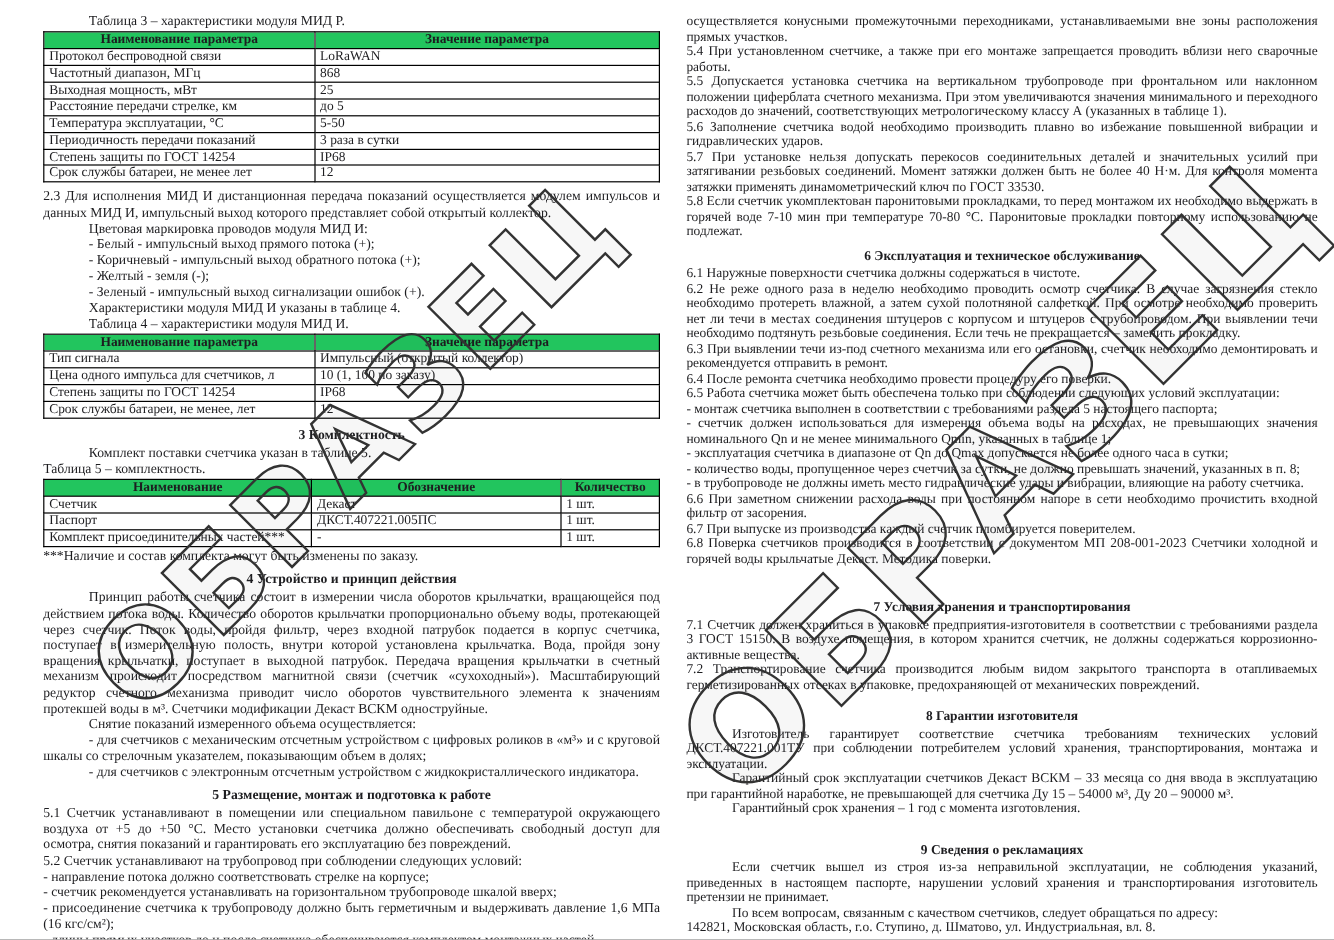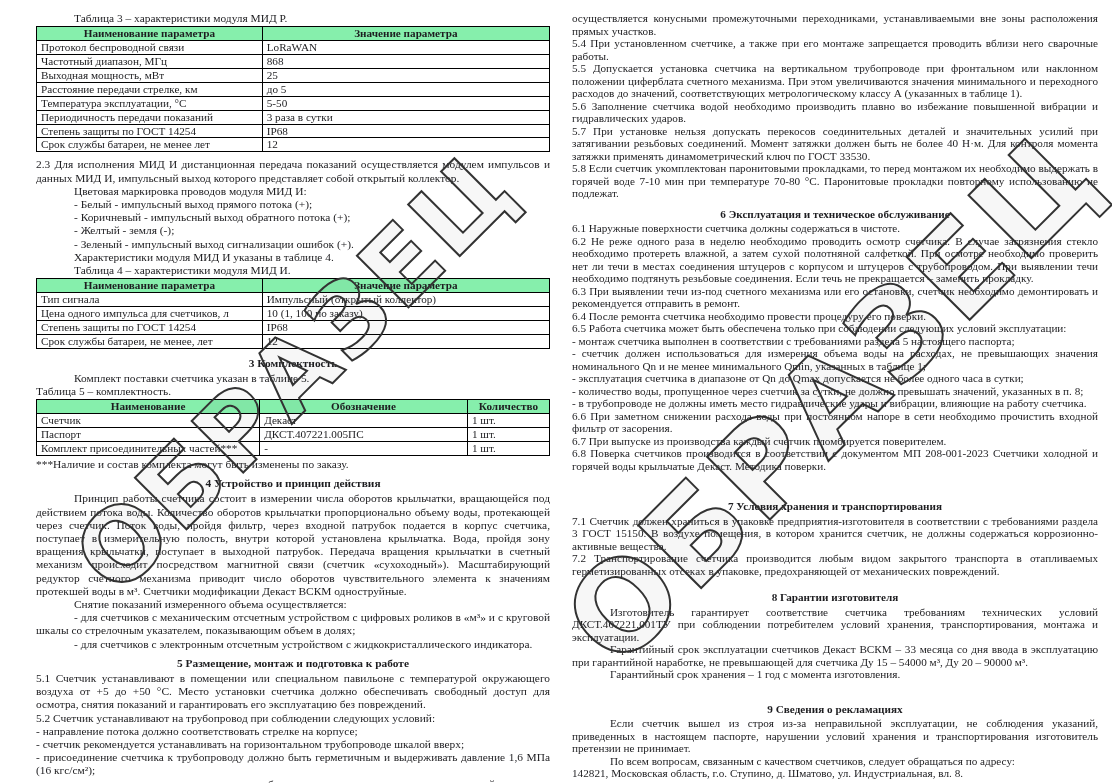--- a/index.html
+++ b/index.html
@@ -14,21 +14,21 @@
   .p   { text-align:justify; }
   .ind { text-indent:38px; }
   .cap { text-align:left; }
   .hd  { font-weight:bold; text-align:center; }
   .note { }
   table { width:100%; border-collapse:collapse; table-layout:fixed; margin:1px 0 2px 0; }
   th,td {
     border:1px solid #000; font-size:11.2px; line-height:10.9px;
     padding:1px 4px; overflow:hidden; white-space:nowrap;
   }
-  th { background:#86efac; font-weight:bold; text-align:center; }
+  th { background:#22c55e; font-weight:bold; text-align:center; }
   td { text-align:left; }
   td.c { text-align:left; }
   .mt6 { margin-top:6px; } .mt8 { margin-top:8px; } .mt10 { margin-top:28px; }
   .mt14 { margin-top:14px; } .mt22 { margin-top:22px; } .mb2 { margin-bottom:2px; }
   .wm {
     position:absolute; font-family:"DejaVu Sans","Liberation Sans",sans-serif;
     font-weight:bold; white-space:nowrap; pointer-events:none; z-index:5;
     color:rgba(0,0,0,0.03);
     -webkit-text-stroke:2px #333333; text-stroke:2px #333333;
     letter-spacing:4px;

